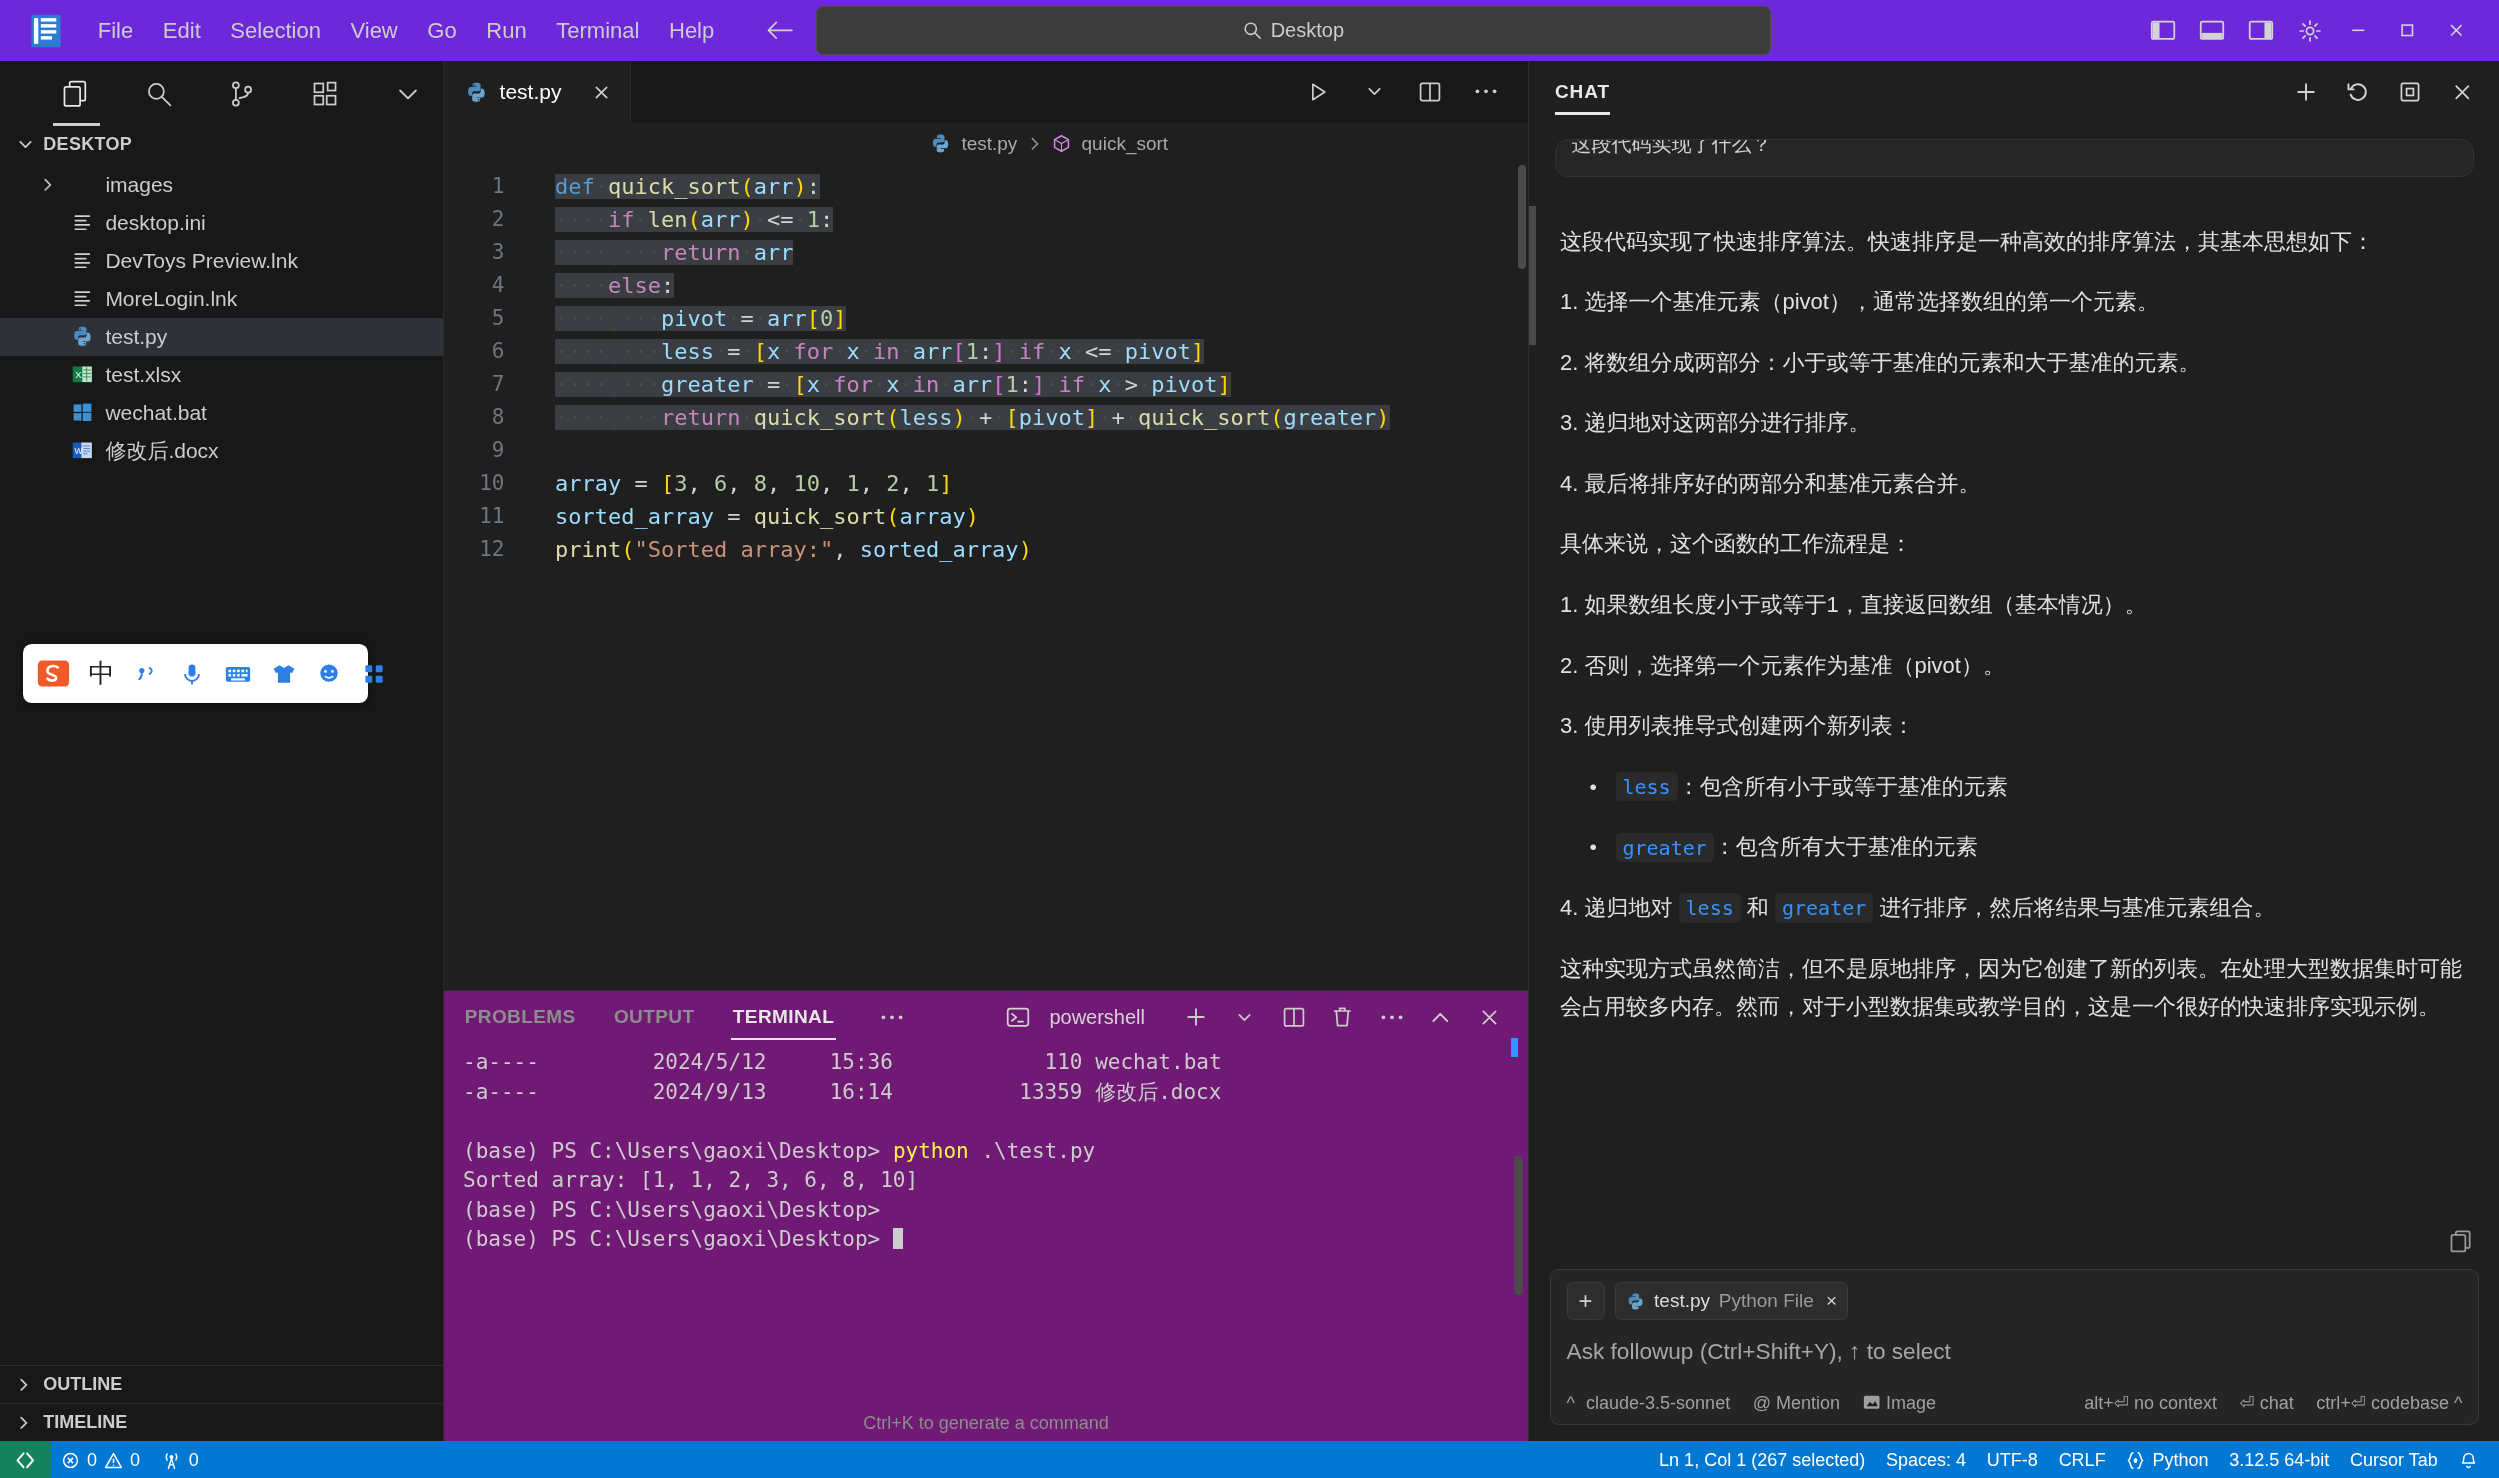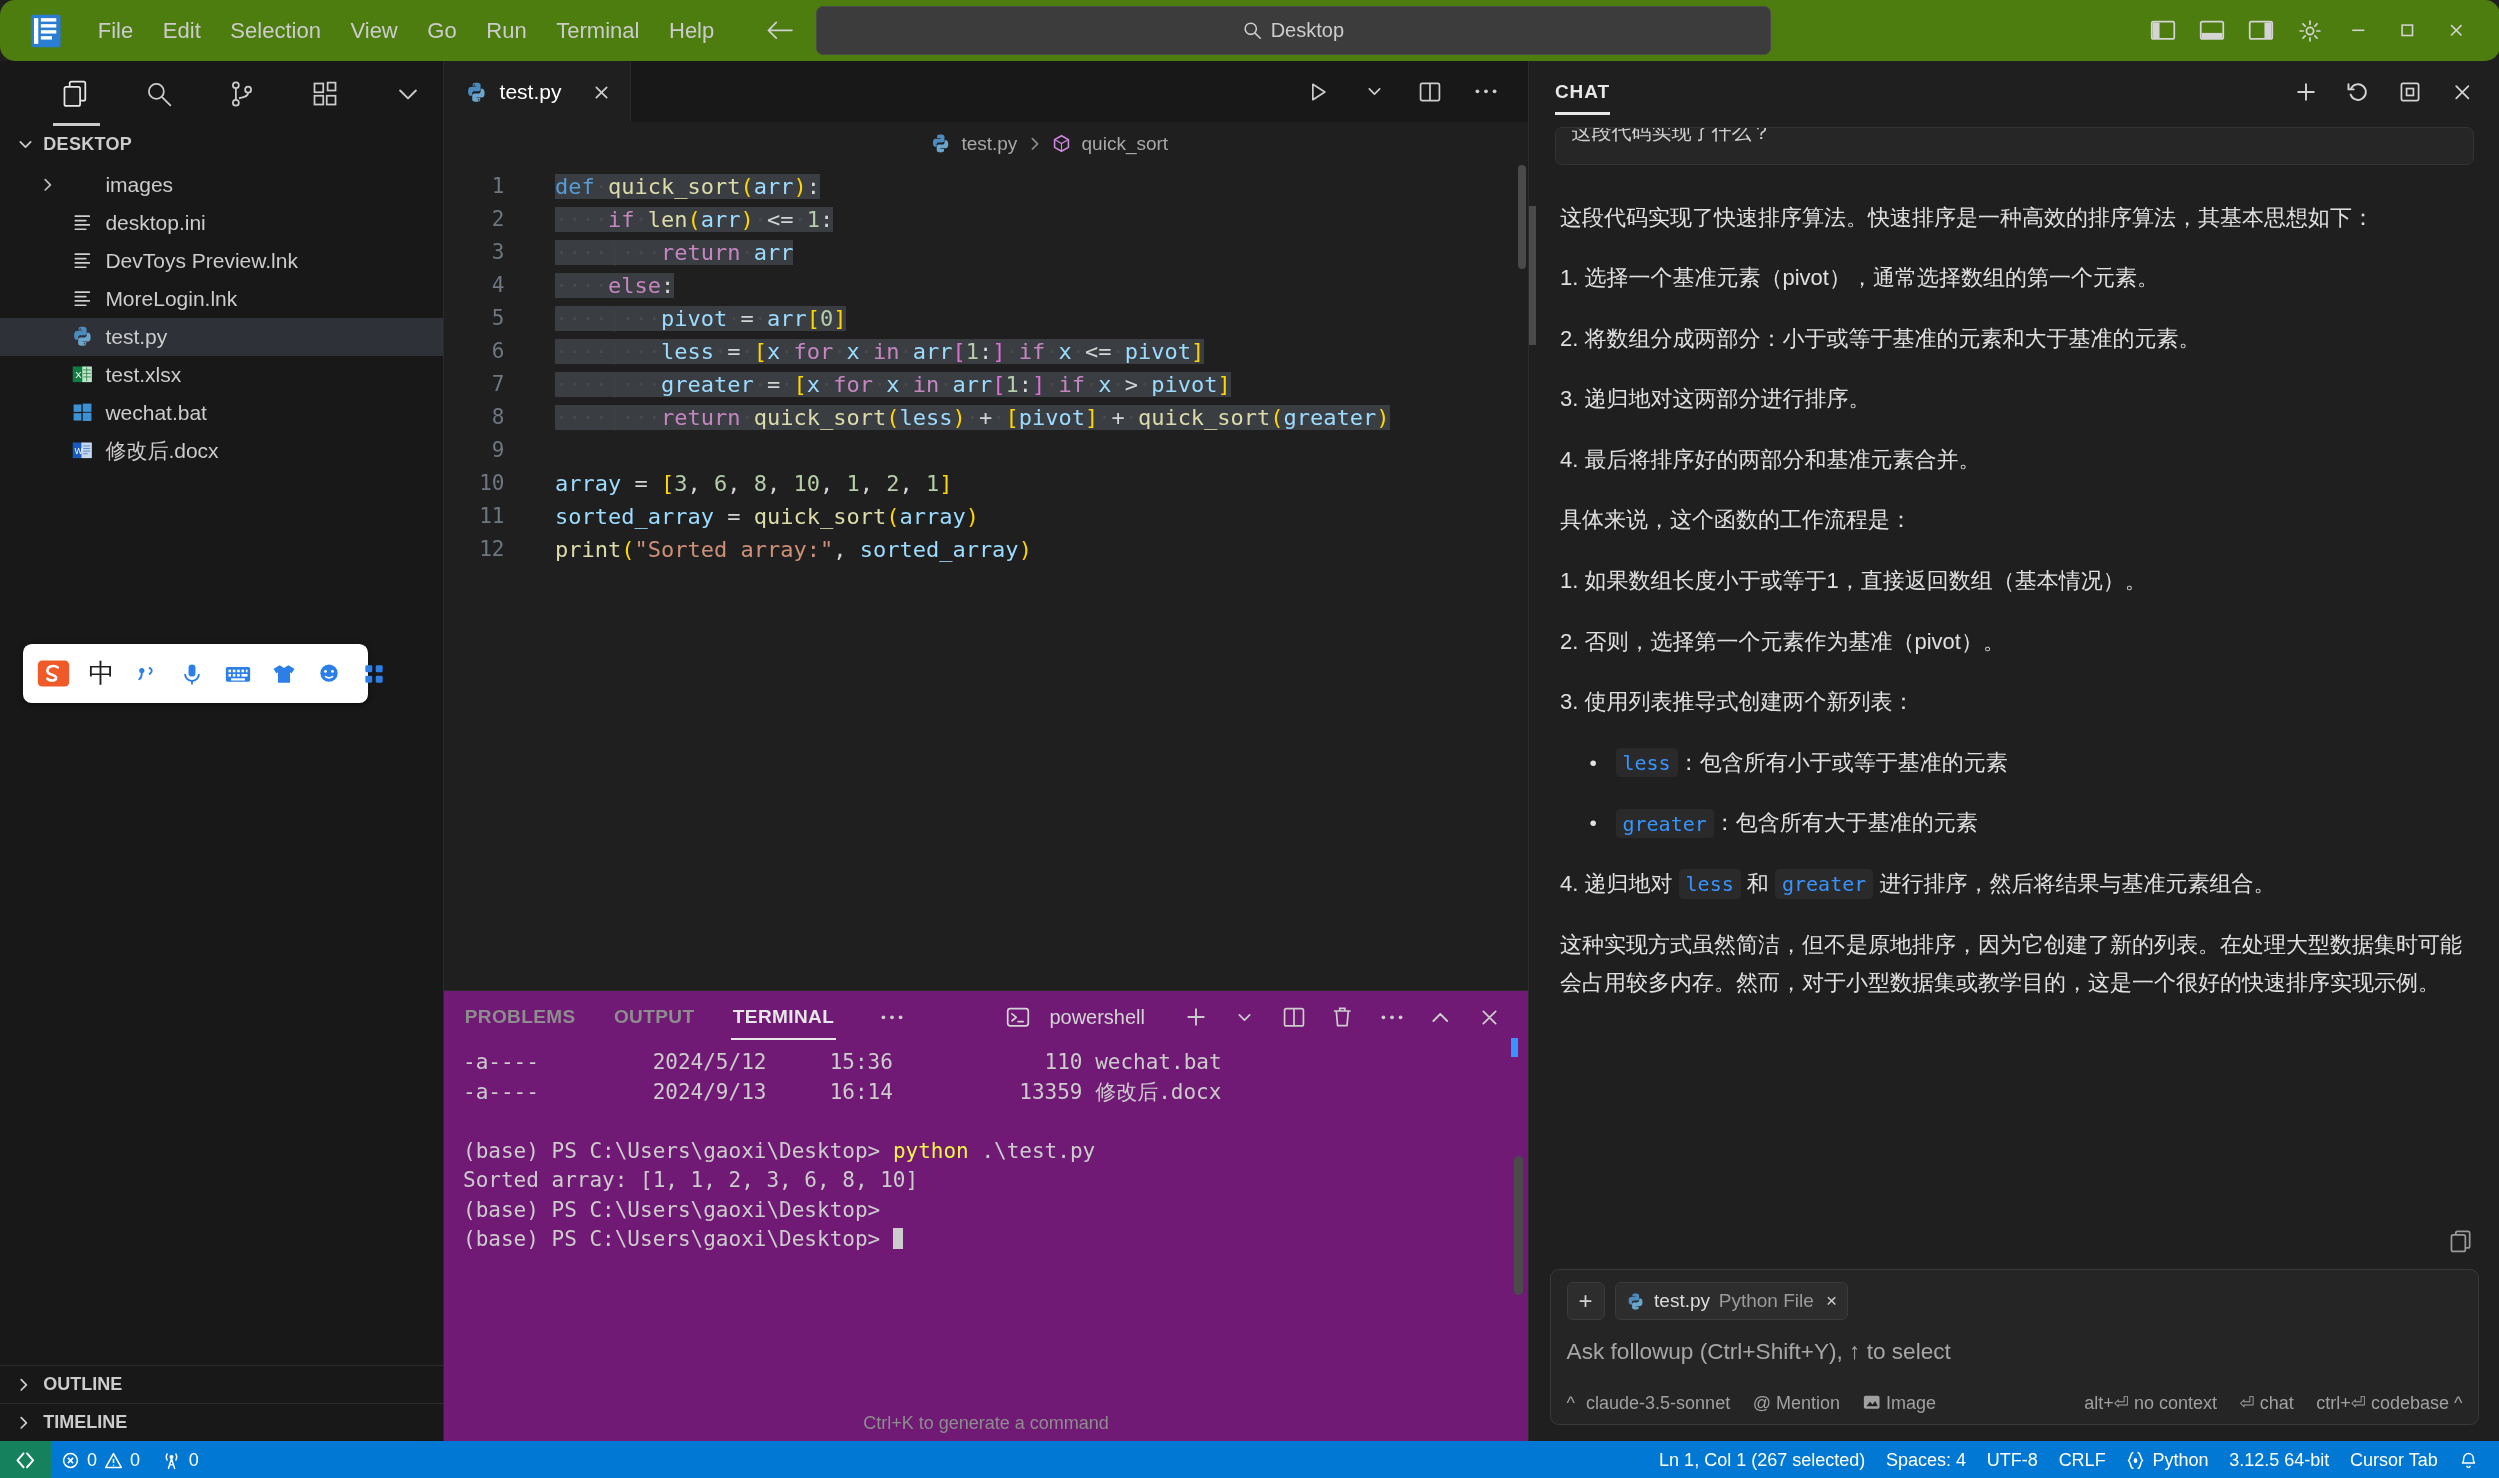--- a/index.html
+++ b/index.html
@@ -6,22 +6,22 @@
   html, body {
     width: 2500px; height: 1479px;
     background: #1f1f1f;
     font-family: "Liberation Sans", sans-serif;
     overflow: hidden;
   }
   .app { width: 2500px; height: 1479px; display: flex; flex-direction: column; background:#1f1f1f; }
 
   
   .titlebar {
-    height: 61px; background: #4d7c0f; display: flex; align-items: center;
-    flex: 0 0 61px; position: relative; border-radius: 15px;
+    height: 61px; background: #6d28d9; display: flex; align-items: center;
+    flex: 0 0 61px; position: relative;
   }
   .logo { width: 36px; height: 36px; margin-left: 28px; margin-right: 19px; flex:0 0 auto; }
   .menu { display: flex; align-items: center; gap: 0px; }
   .menu-item {
     color: #cccccc; font-size: 22px; padding: 7px 14.8px; white-space: nowrap;
     font-family: "Liberation Sans", sans-serif;
   }
   .navarrows { display:flex; align-items:center; gap:26px; margin-left: 36px; color:#9c9c9c; }
   .navarrow { font-size: 28px; line-height: 1; }
   .navarrow.dim { color: #7a7a7a; }
@@ -147,21 +147,21 @@
     width: 972px; flex: 0 0 972px; background:#1f1f1f; border-left:0.9px solid #2b2b2b;
     display:flex; flex-direction:column; position:relative;
   }
   .chat-head { height: 62px; display:flex; align-items:center; padding: 0 15.6px 0 26px; position:relative;}
   .chat-title { color:#e7e7e7; font-size:19px; font-weight:bold; letter-spacing:0.9px; position:relative; }
   .chat-title::after { content:""; position:absolute; left:0; right:0; bottom:-12px; height:2.6px; background:#e7e7e7;}
   .chat-head-actions { margin-left:auto; display:flex; align-items:center; gap: 7px; }
   .cha { width: 45px; height:45px; display:flex; align-items:center; justify-content:center; color:#d4d4d4; }
   .chat-scrollwrap { flex:1 1 auto; position:relative; overflow:hidden; }
   .prevmsg {
-    margin: 4px 26px; height: 38px; background:#262626; border:0.9px solid #333; border-radius:7px;
+    margin: 16px 26px; height: 38px; background:#262626; border:0.9px solid #333; border-radius:13px;
     overflow:hidden; color:#cfcfcf; font-size:20px; padding: 0 15.6px; line-height: 8.7px;
   }
   .msg { padding: 29.5px 31px 0 31px; color:#e0e0e0; font-size:22px; line-height: 38px; }
   .msg p { margin: 0 0 22.6px 0; }
   .msg ul { list-style:none; margin: 0 0 22.6px 0; padding-left: 29.5px; }
   .msg li { position:relative; margin-bottom: 22.6px; padding-left: 26px; }
   .msg li::before { content:"•"; position:absolute; left:0; top:0; color:#e0e0e0; font-size: 21px; }
   code.inl {
     font-family:"DejaVu Sans Mono", monospace; font-size: 20px; color:#3794ff;
     background:#2a2a2a; border-radius:4.3px; padding: 2.6px 7px;

